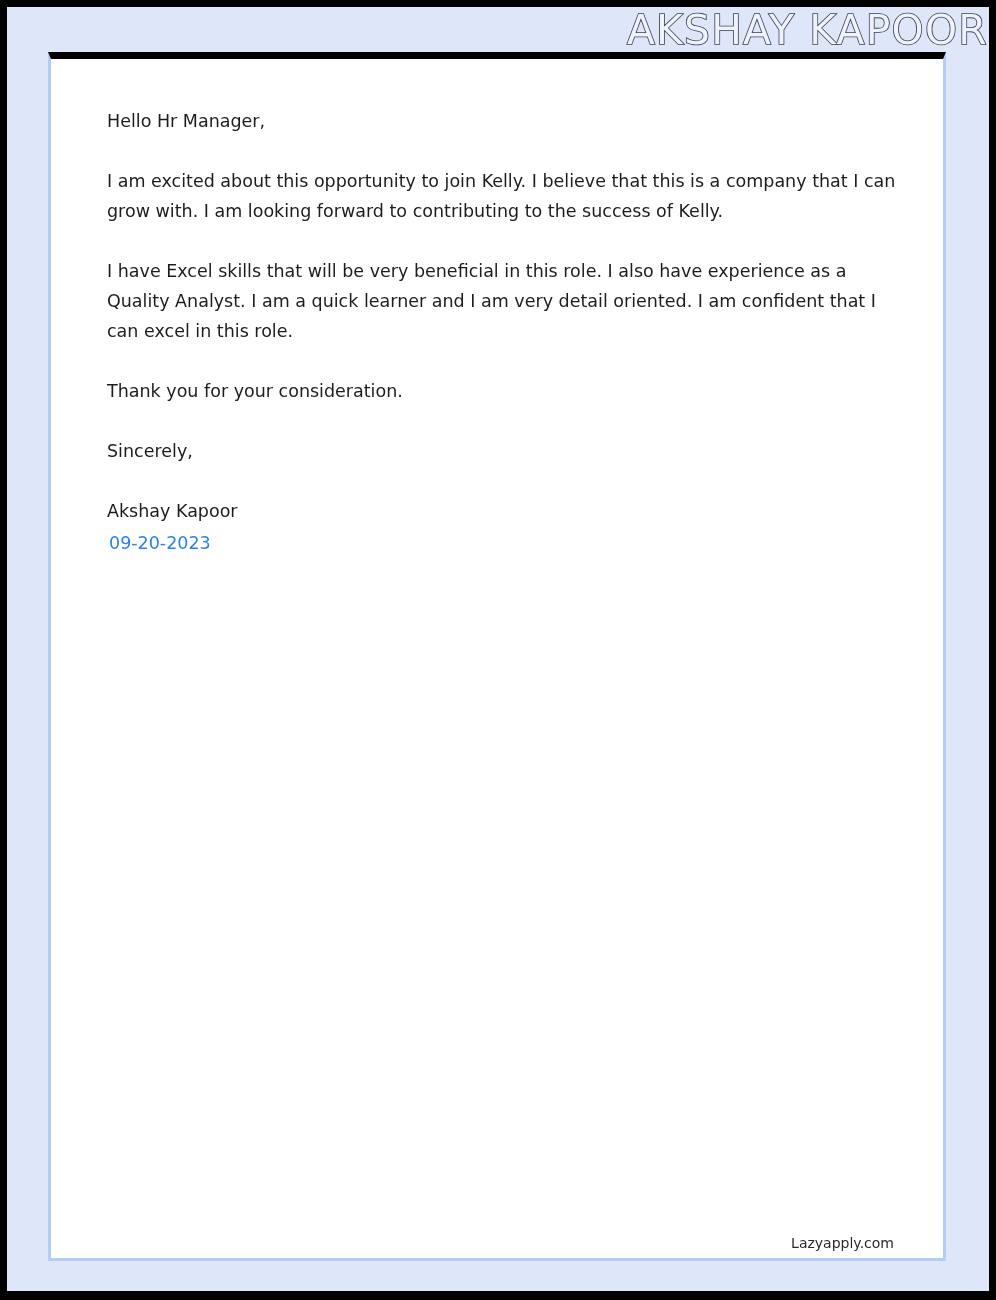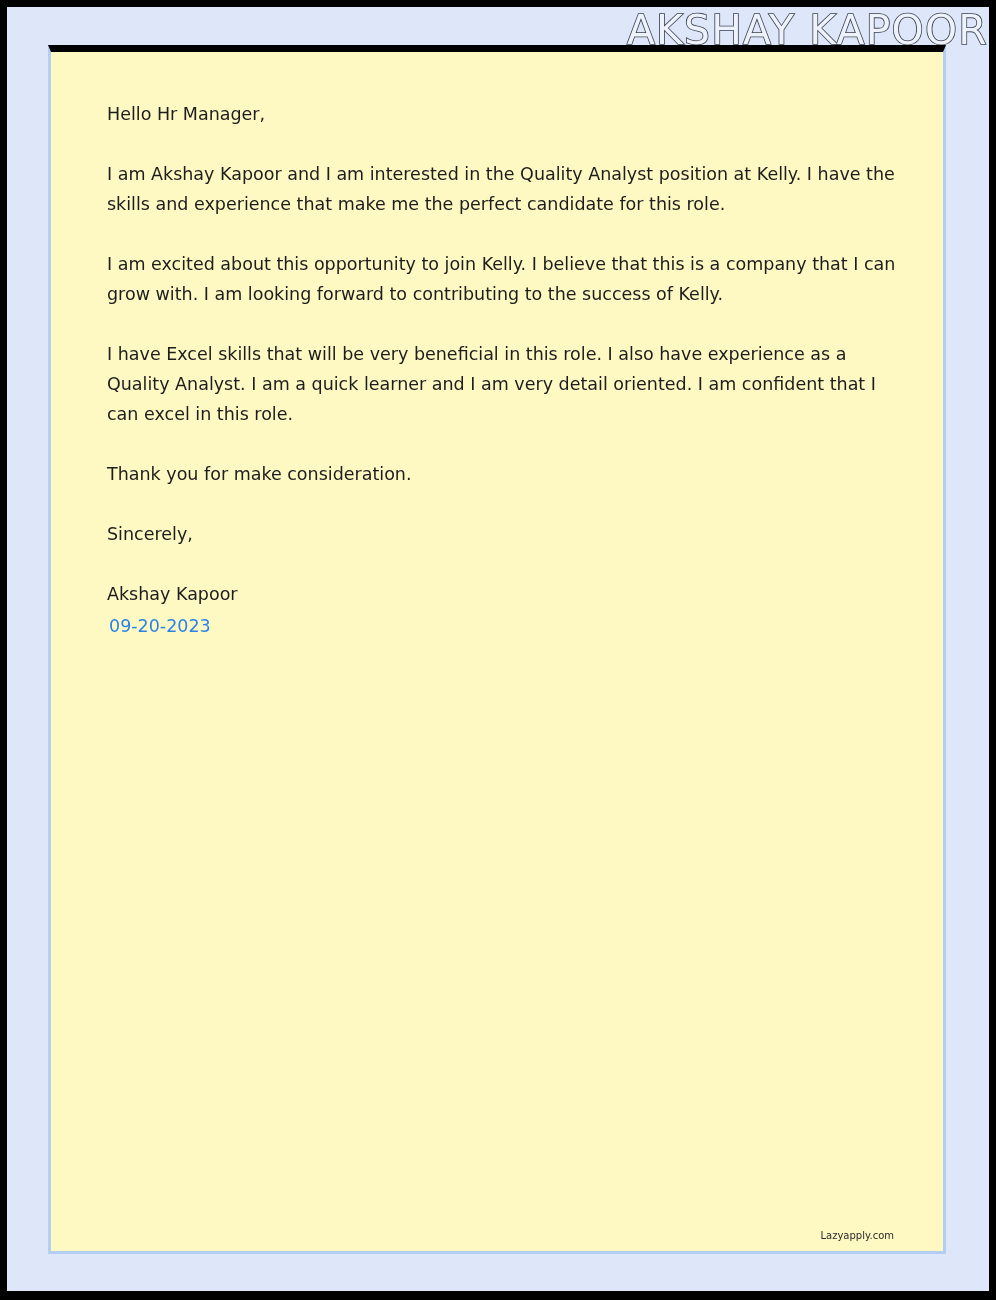--- a/index.html
+++ b/index.html
@@ -56,24 +56,24 @@
     margin: 0;
     padding: 0 1px 0 0;
     transform: scaleX(1.02);
     transform-origin: right center;
   }
 
   
   .letter-panel {
     position: absolute;
     left: 41px;
-    top: 38px;
+    top: 45px;
     width: 898px;
     height: 1209px;
-    background: #fef9c3;
+    background: #ffffff;
     box-sizing: border-box;
     border-top: 7px solid #000000;
     border-left: 3px solid #b4cdf3;
     border-right: 3px solid #b4cdf3;
     border-bottom: 3px solid #b4cdf3;
     padding-left: 12px;
   }
 
   .letter-body {
     position: absolute;
@@ -105,48 +105,47 @@
     margin: 2px;
     font-weight: 400;
   }
 
   
   .footer-brand {
     position: absolute;
     right: 49px;
     bottom: 6px;
     font-family: "DejaVu Sans", sans-serif;
-    font-size: 10px;
+    font-size: 14px;
     line-height: 18px;
     color: #2b2b2b;
     white-space: nowrap;
   }
 </style>
 </head>
 <body>
 
 <div class="page-frame">
 
   <div class="header-band">
     <div class="doc-title">AKSHAY KAPOOR</div>
   </div>
 
   <div class="letter-panel">
 
     <div class="letter-body">
 
       <p class="para">Hello Hr Manager,</p>
 
-      <p class="para">I am Akshay Kapoor and I am interested in the Quality Analyst position at Kelly. I have the skills and experience that make me the perfect candidate for this role.</p>
 
       <p class="para">I am excited about this opportunity to join Kelly. I believe that this is a company that I can grow with. I am looking forward to contributing to the success of Kelly.</p>
 
       <p class="para">I have Excel skills that will be very beneficial in this role. I also have experience as a Quality Analyst. I am a quick learner and I am very detail oriented. I am confident that I can excel in this role.</p>
 
-      <p class="para">Thank you for make consideration.</p>
+      <p class="para">Thank you for your consideration.</p>
 
       <p class="para">Sincerely,</p>
 
       <p class="para tight">Akshay Kapoor</p>
 
       <p class="date-line">09-20-2023</p>
 
     </div>
 
     <div class="footer-brand">Lazyapply.com</div>

